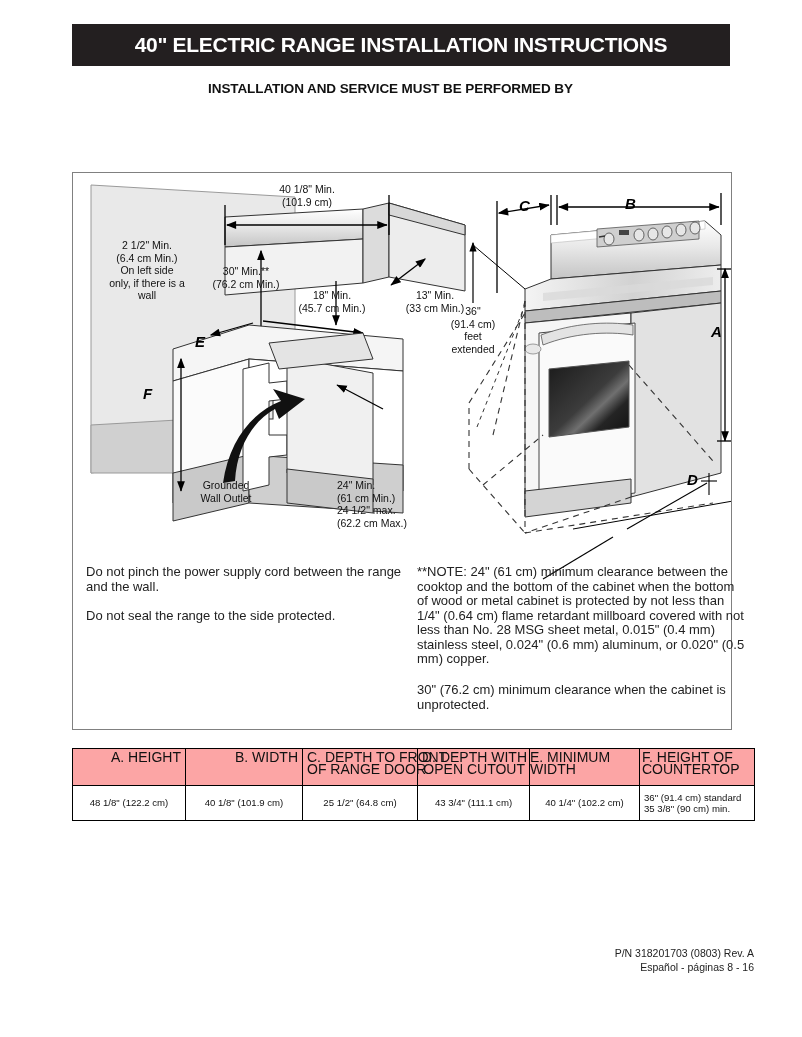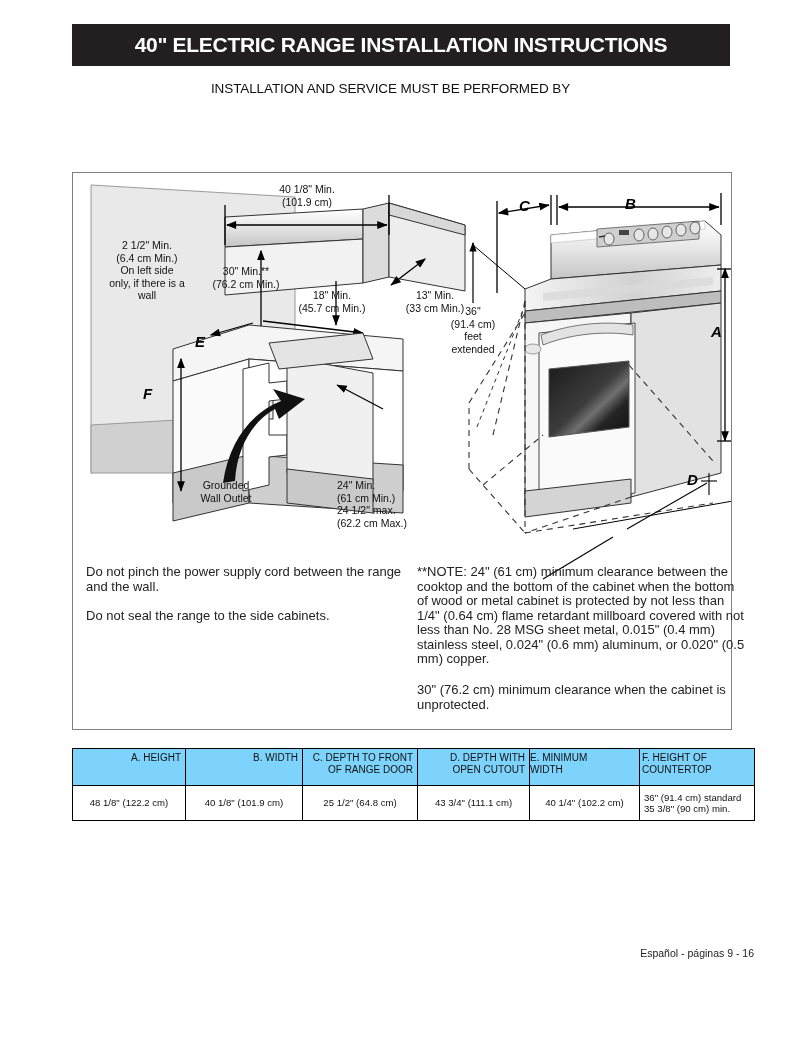--- a/index.html
+++ b/index.html
@@ -5,42 +5,42 @@
   html,body{margin:0;padding:0;background:#fff;}
   body{width:802px;height:1037px;position:relative;
        font-family:"Liberation Sans","DejaVu Sans",sans-serif;color:#111;}
 
   
   .header-bar{position:absolute;left:72px;top:24px;width:658px;height:42px;
               background:#231f20;display:flex;align-items:center;justify-content:center;}
   .header-bar .title{color:#fff;font-size:21px;font-weight:bold;letter-spacing:-0.3px;}
 
   .subhead{position:absolute;left:0;top:80px;width:781px;text-align:center;
-           font-size:13.5px;font-weight:normal;line-height:18.5px;letter-spacing:-0.1px;}
+           font-size:13.5px;font-weight:bold;line-height:18.5px;letter-spacing:-0.1px;}
 
   
   .diagram-box{position:absolute;left:72px;top:172px;width:658px;height:556px;
                border:1px solid #808080;background:#fff;overflow:hidden;}
   .dim-text{position:absolute;font-size:10.5px;line-height:12.5px;color:#111;
             text-align:center;white-space:pre;}
   .dim-letter{position:absolute;font-size:15px;font-weight:bold;font-style:italic;
               font-family:"Liberation Sans",sans-serif;color:#000;}
   svg{position:absolute;left:0;top:0;}
 
   
   .para{position:absolute;font-size:13px;line-height:14.5px;color:#222;}
   .para b{font-weight:normal;}
 
   
   .spec-table{position:absolute;left:72px;top:748px;width:682px;
               border-collapse:collapse;table-layout:fixed;}
   .spec-table td{border:1px solid #000;font-size:9.6px;color:#111;
                  padding:3px 4px;vertical-align:top;}
-  .spec-table .hdr td{background:#7dd3fc;height:30px;text-align:right;
-                      font-size:10px;line-height:11.5px;white-space:nowrap;
+  .spec-table .hdr td{background:#fca5a5;height:30px;text-align:right;
+                      font-size:14px;line-height:11.5px;white-space:nowrap;
                       overflow:visible;}
   .spec-table .val td{height:28px;text-align:center;vertical-align:middle;
                       line-height:11.5px;}
   .spec-table .val td.two-line{text-align:right;}
 
   
   .footer{position:absolute;right:48px;top:946px;width:320px;text-align:right;
           font-size:10.5px;line-height:14px;color:#222;}
 </style>
 </head>
@@ -274,21 +274,21 @@
 feet
 extended</div>
 
   <div class="dim-letter" style="left:638px;top:150px;">A</div>
   <div class="dim-letter" style="left:552px;top:22px;">B</div>
   <div class="dim-letter" style="left:446px;top:24px;">C</div>
   <div class="dim-letter" style="left:614px;top:298px;">D</div>
 </div>
 
 <div class="para" style="left:86px;top:565px;width:318px;">Do not pinch the power supply cord between the range and the wall.</div>
-<div class="para" style="left:86px;top:609px;width:318px;">Do not seal the range to the side cabinets.</div>
+<div class="para" style="left:86px;top:609px;width:318px;">Do not seal the range to the side protected.</div>
 
 <div class="para" style="left:417px;top:565px;width:330px;">
   <b>**NOTE:</b><span> 24" (61 cm) minimum clearance between the cooktop and the bottom of the cabinet when the bottom of wood or metal cabinet is protected by not less than 1/4" (0.64 cm) flame retardant millboard covered with not less than No. 28 MSG sheet metal, 0.015" (0.4 mm) stainless steel, 0.024" (0.6 mm) aluminum, or 0.020" (0.5 mm) copper.</span>
 </div>
 <div class="para" style="left:417px;top:683px;width:330px;">30" (76.2 cm) minimum clearance when the cabinet is unprotected.</div>
 
 <table class="spec-table">
   <colgroup>
     <col style="width:113px">
       <col style="width:117px">
@@ -315,14 +315,15 @@
     <td>43 3/4" (111.1 cm)</td>
     <td>40 1/4" (102.2 cm)</td>
     <td class="two-line" style="white-space: pre; text-align: right; padding-right: 4px;">36" (91.4 cm) standard
 35 3/8" (90 cm) min.</td>
     <td></td>
   </tr>
 </tbody>
   </table>
 
 <div class="footer">
-  <div>Español - páginas 9 - 16</div>
+  <div>P/N 318201703 (0803) Rev. A</div>
+  <div>Español - páginas 8 - 16</div>
 </div>
 
 </body></html>

